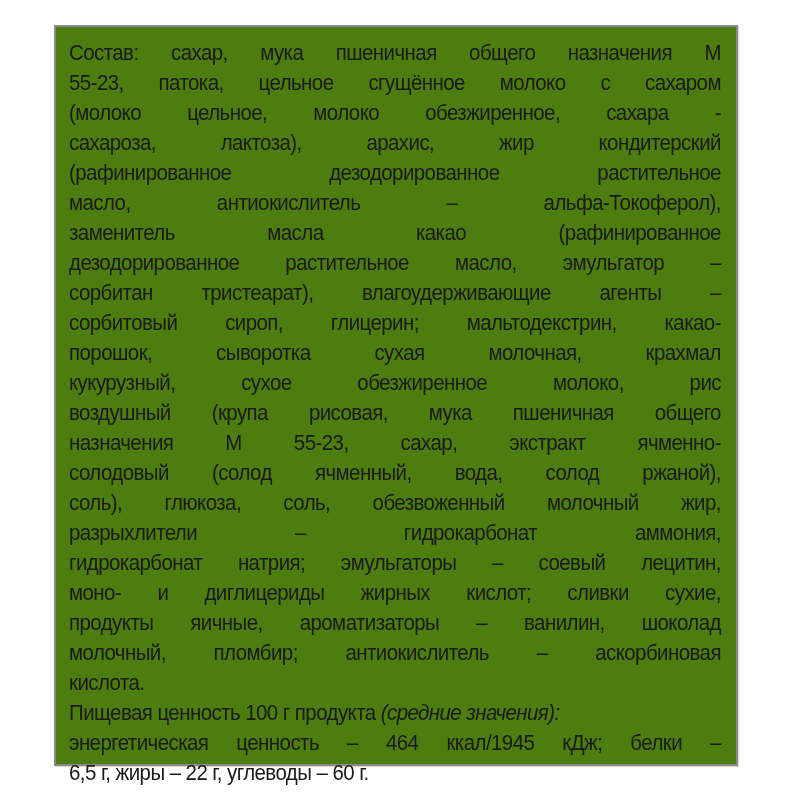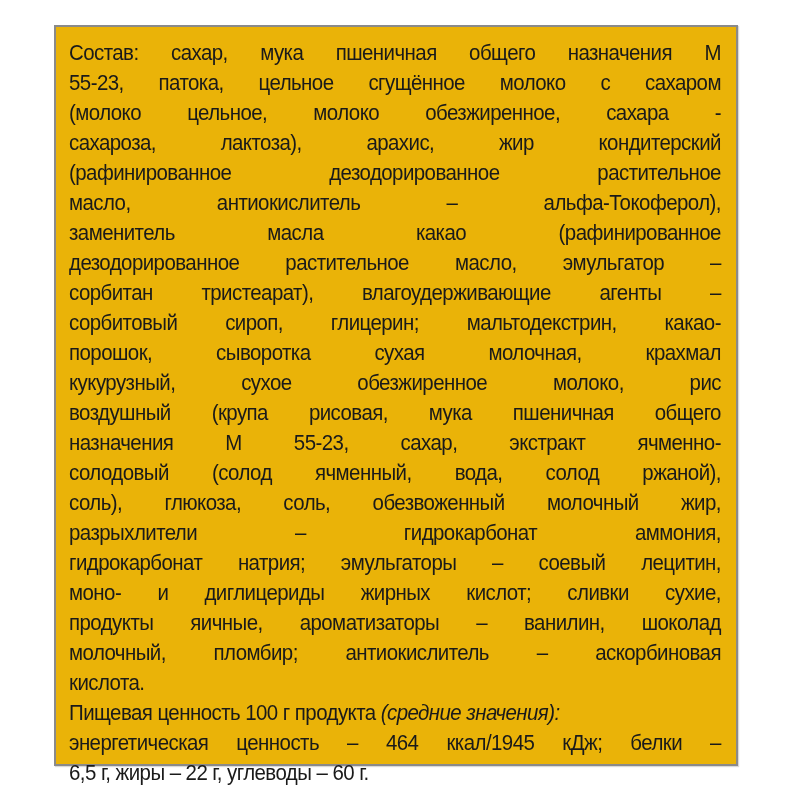--- a/index.html
+++ b/index.html
@@ -11,21 +11,21 @@
       overflow: hidden;
     }
     .label-box {
       position: absolute;
       left: 54px;
       top: 25px;
       width: 680px;
       height: 737px;
       border: 2px solid #8a8a8a;
       box-shadow: 1px 1px 1px rgba(0,0,0,0.15);
-      background: #eab308;
+      background: #4d7c0f;
       box-sizing: content-box;
     }
     .text-block {
       position: absolute;
       left: 13px;
       top: 11px;
       width: 652px;
       font-family: "Liberation Sans", sans-serif;
       font-size: 22px;
       color: #1a1a1a;

